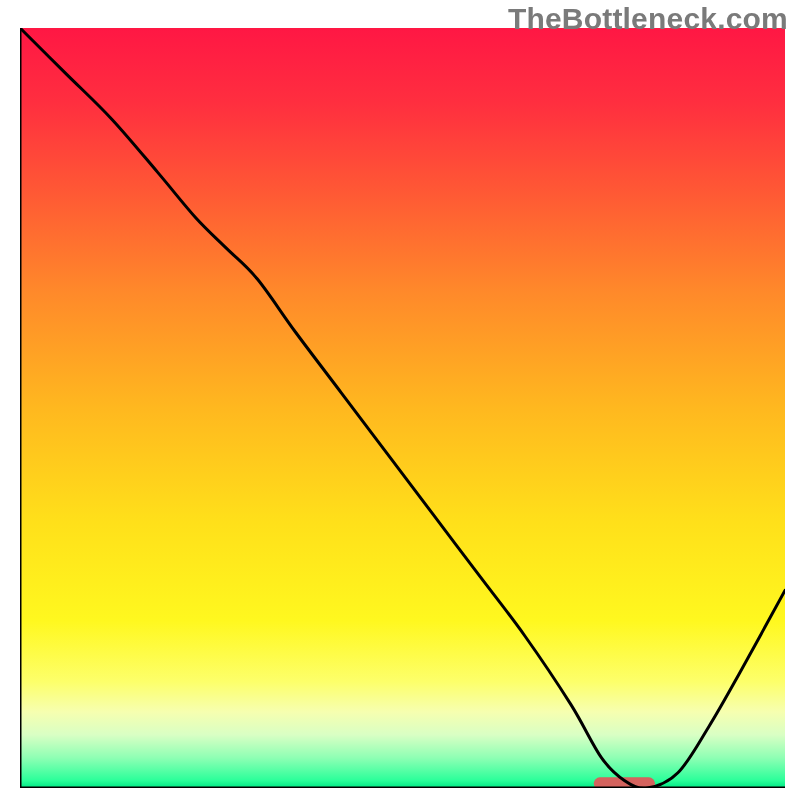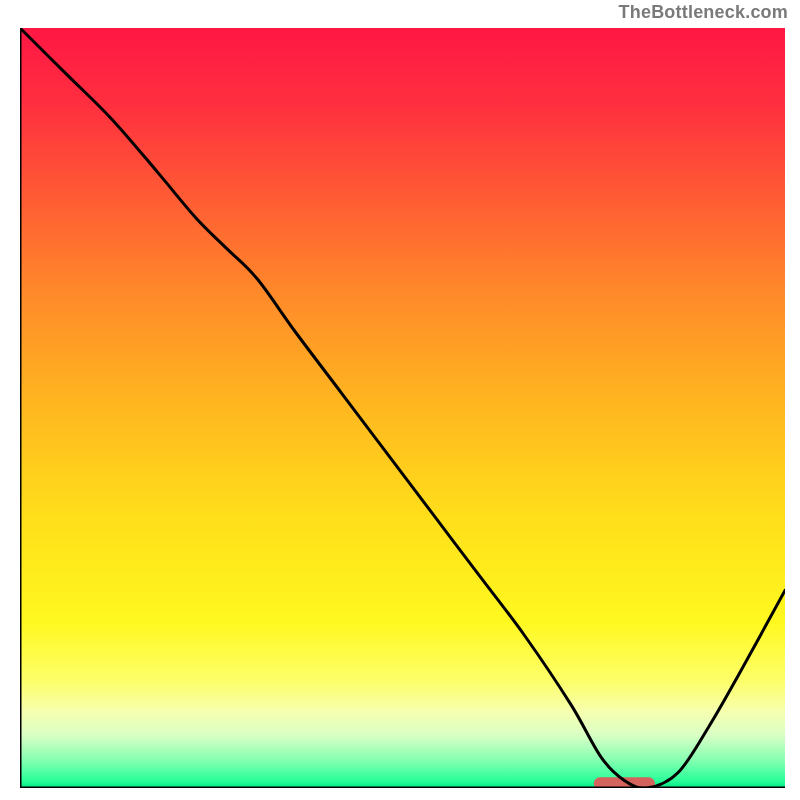--- a/index.html
+++ b/index.html
@@ -12,21 +12,21 @@
   }
   .frame {
     position: relative;
     width: 800px;
     height: 800px;
   }
   .watermark {
     position: absolute;
     top: 2px;
     right: 12px;
-    font-size: 18px;
+    font-size: 30px;
     font-weight: 600;
     color: #7a7a7a;
     letter-spacing: 0.2px;
     z-index: 10;
   }
   .plot {
     position: absolute;
     left: 20px;
     top: 28px;
     width: 765px;

